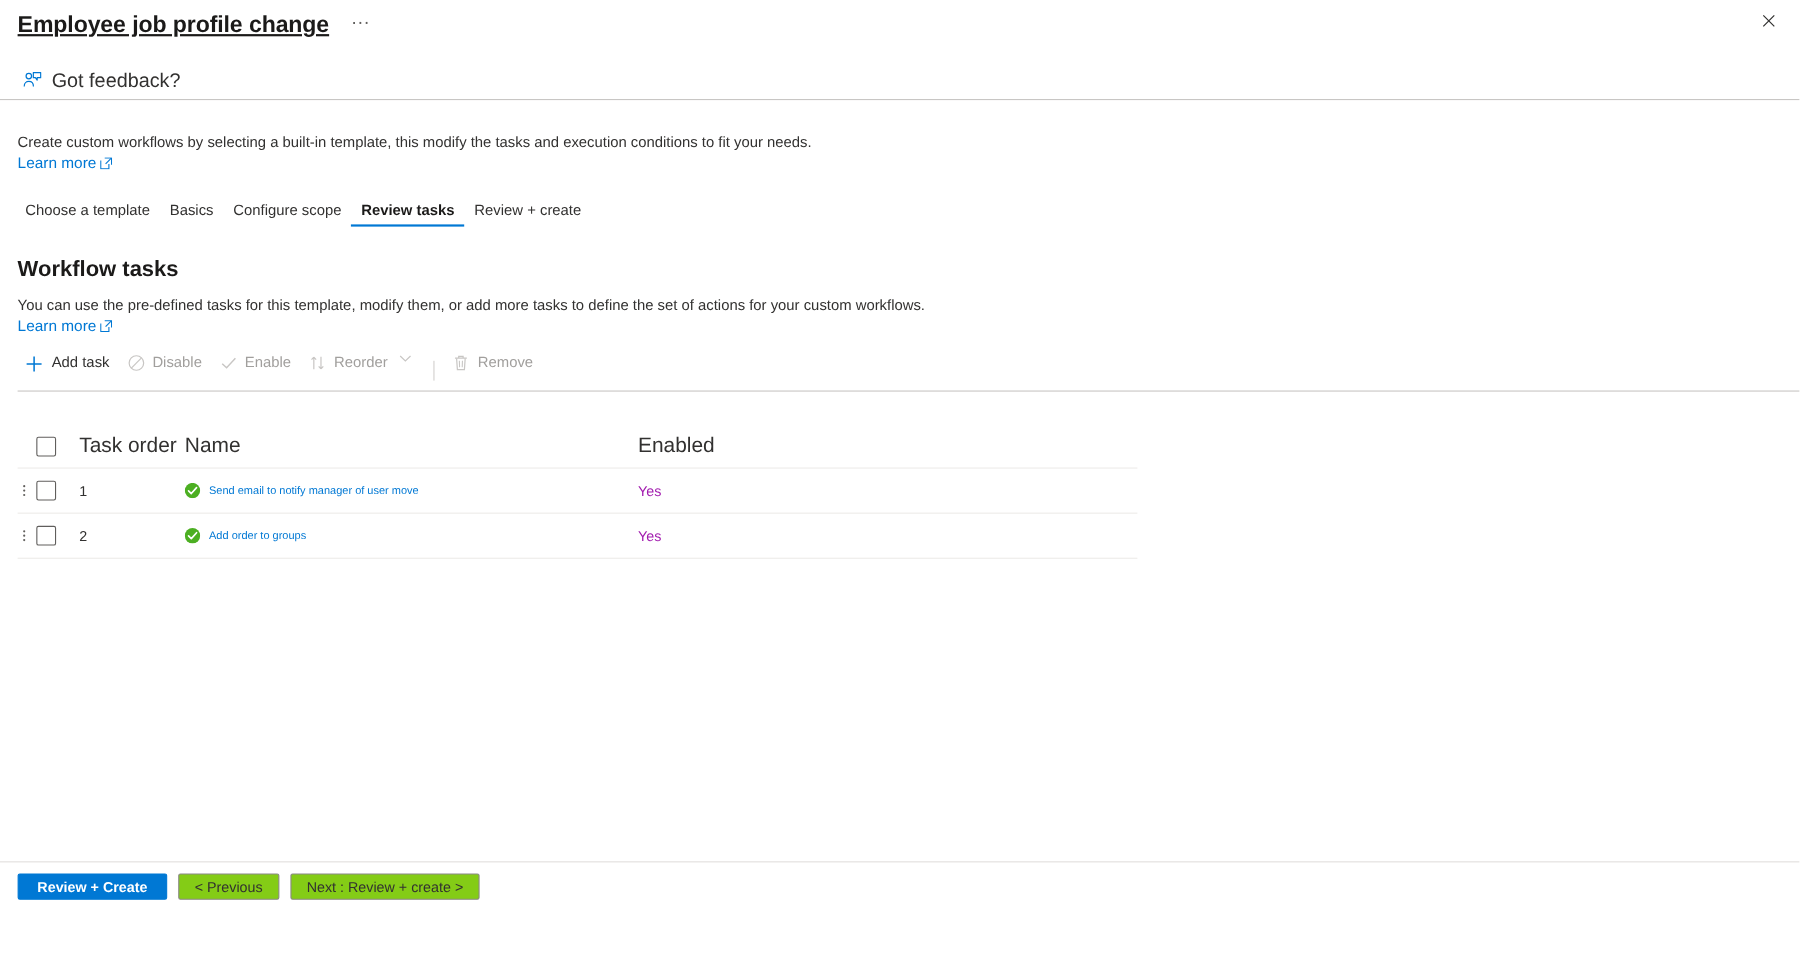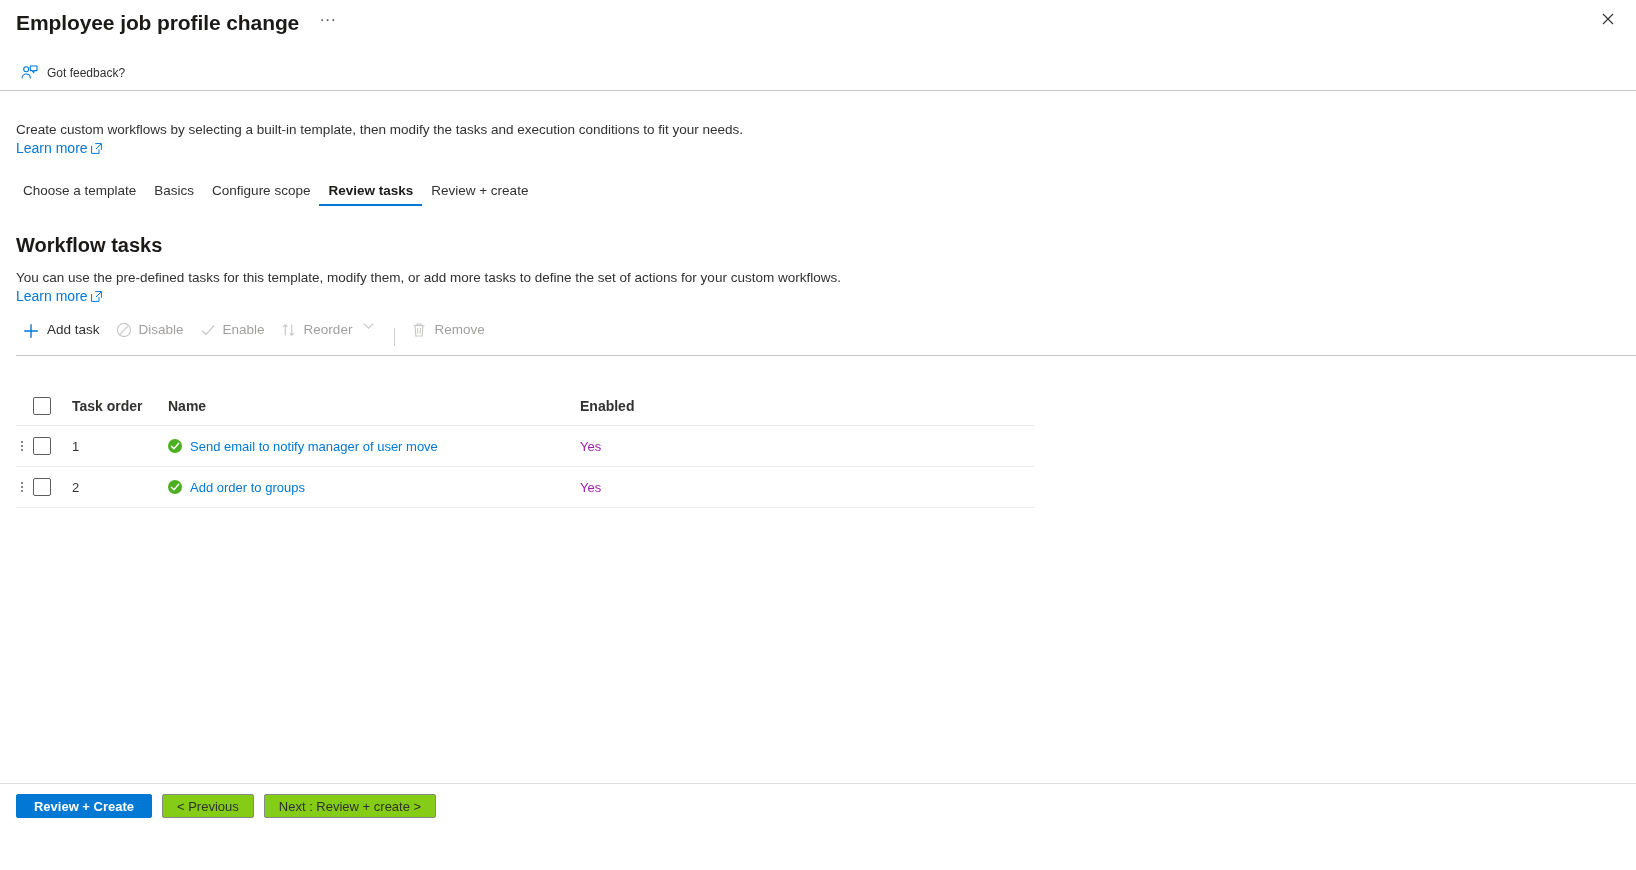--- a/index.html
+++ b/index.html
@@ -30,20 +30,21 @@
     display: flex;
     align-items: center;
     padding-left: 16px;
   }
   .blade-title {
     font-size: 21px;
     font-weight: bold;
     color: #1b1a19;
     letter-spacing: -0.1px;
     line-height: 28px;
+    text-decoration: underline;
   }
   .ellipsis-btn {
     margin-left: 14px;
     font-size: 17px;
     color: #605e5c;
     line-height: 10px;
     padding: 4px 6px 10px 6px;
     cursor: pointer;
     user-select: none;
   }
@@ -68,21 +69,21 @@
     align-items: center;
     padding-left: 21px;
   }
   .feedback-link {
     display: flex;
     align-items: center;
     gap: 9px;
     cursor: pointer;
   }
   .feedback-label {
-    font-size: 12px;
+    font-size: 18px;
     color: #323130;
   }
   .header-divider {
     position: absolute;
     left: 0; top: 90px;
     width: 1636px;
     height: 1px;
     background: #c8c6c4;
   }
 
@@ -219,23 +220,23 @@
     display: flex;
     align-items: center;
     justify-content: flex-start;
     padding-left: 5px;
   }
   .c-order { width: 96px; font-size: 13px; color: #323130; }
   .c-name  { width: 412px; font-size: 13px; display: flex; align-items: center; gap: 8px; }
   .c-enabled { width: 180px; font-size: 13px; color: #a21caf; }
 
   .hdr-label {
-    font-size: 14px;
-    color: #323130;
-    font-weight: bold;
+    font-size: 19px;
+    color: #323130;
+    font-weight: normal;
   }
 
   .cb {
     width: 18px; height: 18px;
     border: 1px solid #605e5c;
     background: #fff;
     border-radius: 2px;
     cursor: pointer;
     display: inline-block;
   }
@@ -248,21 +249,21 @@
   }
   .dots i {
     width: 2px; height: 2px;
     background: #605e5c;
     display: block;
     border-radius: 50%;
   }
 
   .task-link {
     color: #0078d4;
-    font-size: 13px;
+    font-size: 10px;
     text-decoration: none;
     cursor: pointer;
   }
 
   
   .footer-divider {
     position: absolute;
     left: 0; top: 783px;
     width: 1636px;
     height: 1px;
@@ -321,21 +322,21 @@
         <circle cx="5.2" cy="4.2" r="2.5" fill="none" stroke="#0078d4" stroke-width="1.1"></circle>
         <path d="M1 13.6 C1 10.4 3 9 5.2 9 C7.4 9 9.4 10.4 9.4 13.6" fill="none" stroke="#0078d4" stroke-width="1.1"></path>
         <path d="M9.3 1 L16 1 L16 5.6 L12.8 5.6 L12.8 7.8 L11.2 5.6 L9.3 5.6 Z" fill="none" stroke="#0078d4" stroke-width="1.1" stroke-linejoin="round"></path>
       </svg>
       <span class="feedback-label">Got feedback?</span>
     </div>
   </div>
   <div class="header-divider"></div>
 
   <div class="intro">
-    <div class="intro-text">Create custom workflows by selecting a built-in template, then modify the tasks and execution conditions to fit your needs.</div>
+    <div class="intro-text">Create custom workflows by selecting a built-in template, this modify the tasks and execution conditions to fit your needs.</div>
     <a class="link"><span>Learn more</span><svg class="ext-icon" width="11" height="11" viewBox="0 0 11 11">
           <path d="M0.6 3 L0.6 10.4 L8 10.4 L8 6.2" fill="none" stroke="#0078d4" stroke-width="1"></path>
           <path d="M4.2 0.6 L10.4 0.6 L10.4 6.8" fill="none" stroke="#0078d4" stroke-width="1"></path>
           <path d="M10.2 0.8 L5 6" fill="none" stroke="#0078d4" stroke-width="1"></path>
         </svg></a>
   </div>
 
   <div class="tabs">
     <div class="tab">Choose a template</div>
     <div class="tab">Basics</div>

